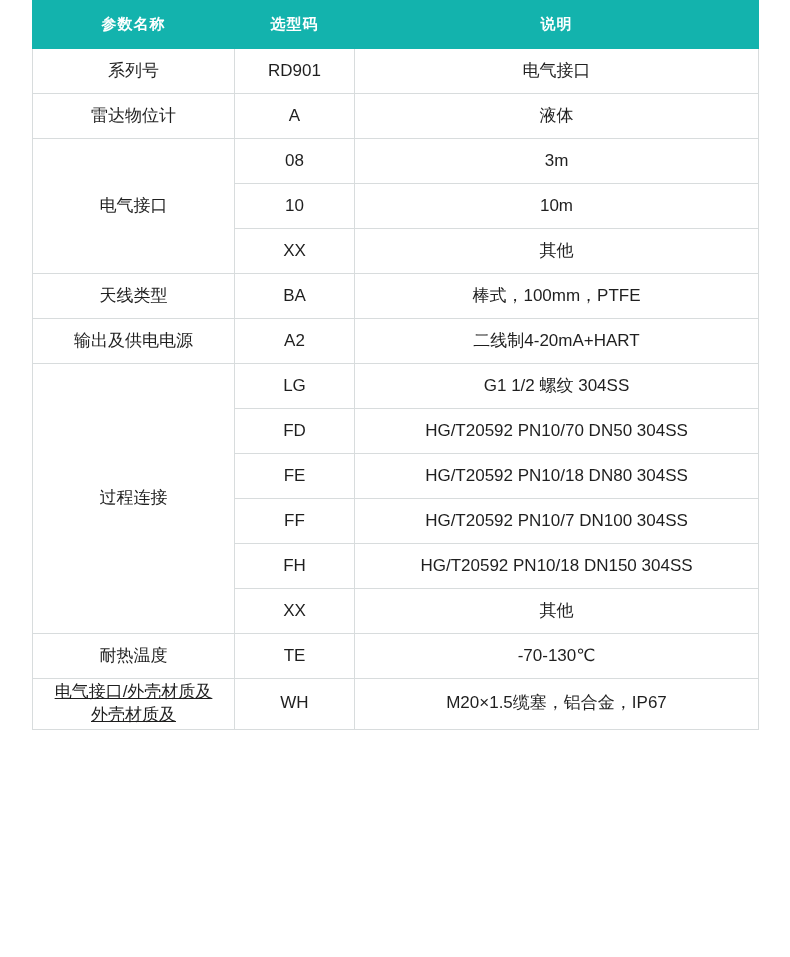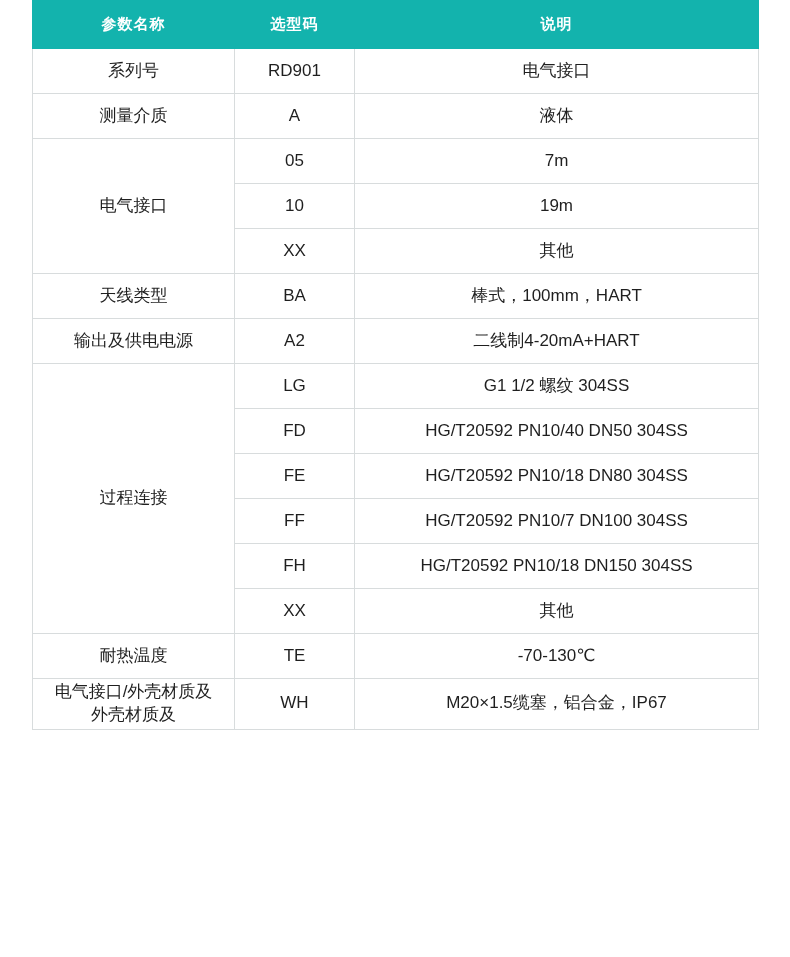--- a/index.html
+++ b/index.html
@@ -71,20 +71,21 @@
   }
   td.code {
     font-size: 15px;
   }
   td.desc {
     font-size: 15px;
   }
   .two-line {
     display: block;
     line-height: 1.35;
+    text-decoration: underline;
   }
 </style>
 </head>
 <body>
 
 <div class="page">
 
 
   <div class="table-wrap">
     <table class="spec">
@@ -102,59 +103,59 @@
       </thead>
       <tbody>
 
         <tr>
           <td class="param" rowspan="1">系列号</td>
           <td class="code">RD901</td>
           <td class="desc">电气接口</td>
         </tr>
 
         <tr>
-          <td class="param" rowspan="1">测量介质</td>
+          <td class="param" rowspan="1">雷达物位计</td>
           <td class="code">A</td>
           <td class="desc">液体</td>
         </tr>
 
         <tr>
           <td class="param" rowspan="3">电气接口</td>
-          <td class="code">05</td>
-          <td class="desc">7m</td>
+          <td class="code">08</td>
+          <td class="desc">3m</td>
         </tr>
         <tr>
           <td class="code">10</td>
-          <td class="desc">19m</td>
+          <td class="desc">10m</td>
         </tr>
         <tr>
           <td class="code">XX</td>
           <td class="desc">其他</td>
         </tr>
 
         <tr>
           <td class="param" rowspan="1">天线类型</td>
           <td class="code">BA</td>
-          <td class="desc">棒式，100mm，HART</td>
+          <td class="desc">棒式，100mm，PTFE</td>
         </tr>
 
         <tr>
           <td class="param" rowspan="1">输出及供电电源</td>
           <td class="code">A2</td>
           <td class="desc">二线制4-20mA+HART</td>
         </tr>
 
         <tr>
           <td class="param" rowspan="6">过程连接</td>
           <td class="code">LG</td>
           <td class="desc">G1 1/2 螺纹 304SS</td>
         </tr>
         <tr>
           <td class="code">FD</td>
-          <td class="desc">HG/T20592 PN10/40 DN50 304SS</td>
+          <td class="desc">HG/T20592 PN10/70 DN50 304SS</td>
         </tr>
         <tr>
           <td class="code">FE</td>
           <td class="desc">HG/T20592 PN10/18 DN80 304SS</td>
         </tr>
         <tr>
           <td class="code">FF</td>
           <td class="desc">HG/T20592 PN10/7 DN100 304SS</td>
         </tr>
         <tr>

